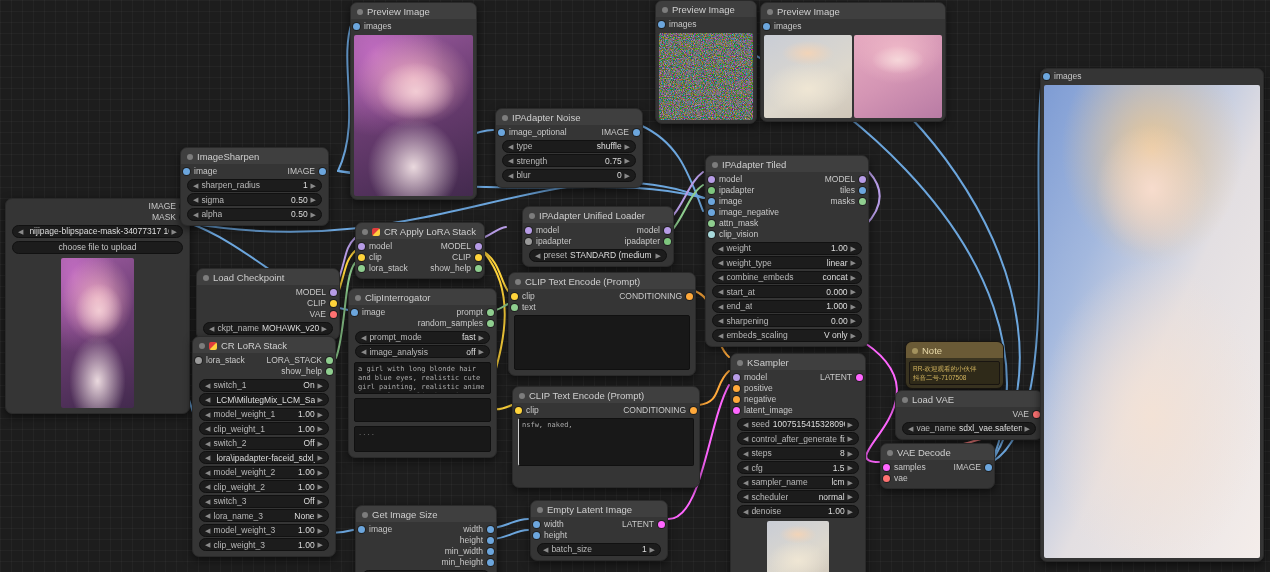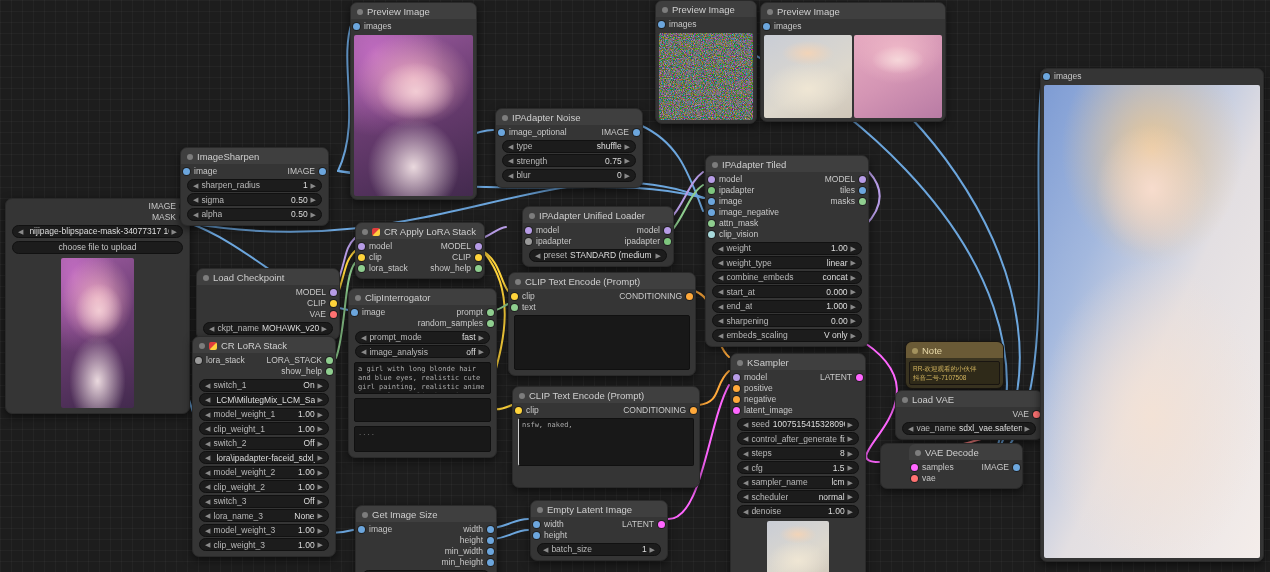--- a/index.html
+++ b/index.html
@@ -837,21 +837,21 @@
     <div style="padding-bottom:3px;">
         <div class="widget">
           <span class="warr">◀</span>
           <span class="wname">vae_name</span>
           <span class="wval">sdxl_vae.safetensors</span>
           <span class="warr">▶</span>
         </div>
       </div>
   </div>
 
-  <div class="node" style="left:880px;top:443px;width:113px;padding-left:28px;">
+  <div class="node" style="left:880px;top:443px;width:113px;">
     <div class="ntitle">
         <span class="tdot"></span>
         <span>VAE Decode</span>
       </div>
     <div class="slots" style="padding-bottom:4px;text-align:center;">
         <div>
           <div class="slot in">
             <span class="dot" style="background: rgb(255, 102, 255);"></span>
             <span>samples</span>
           </div>

